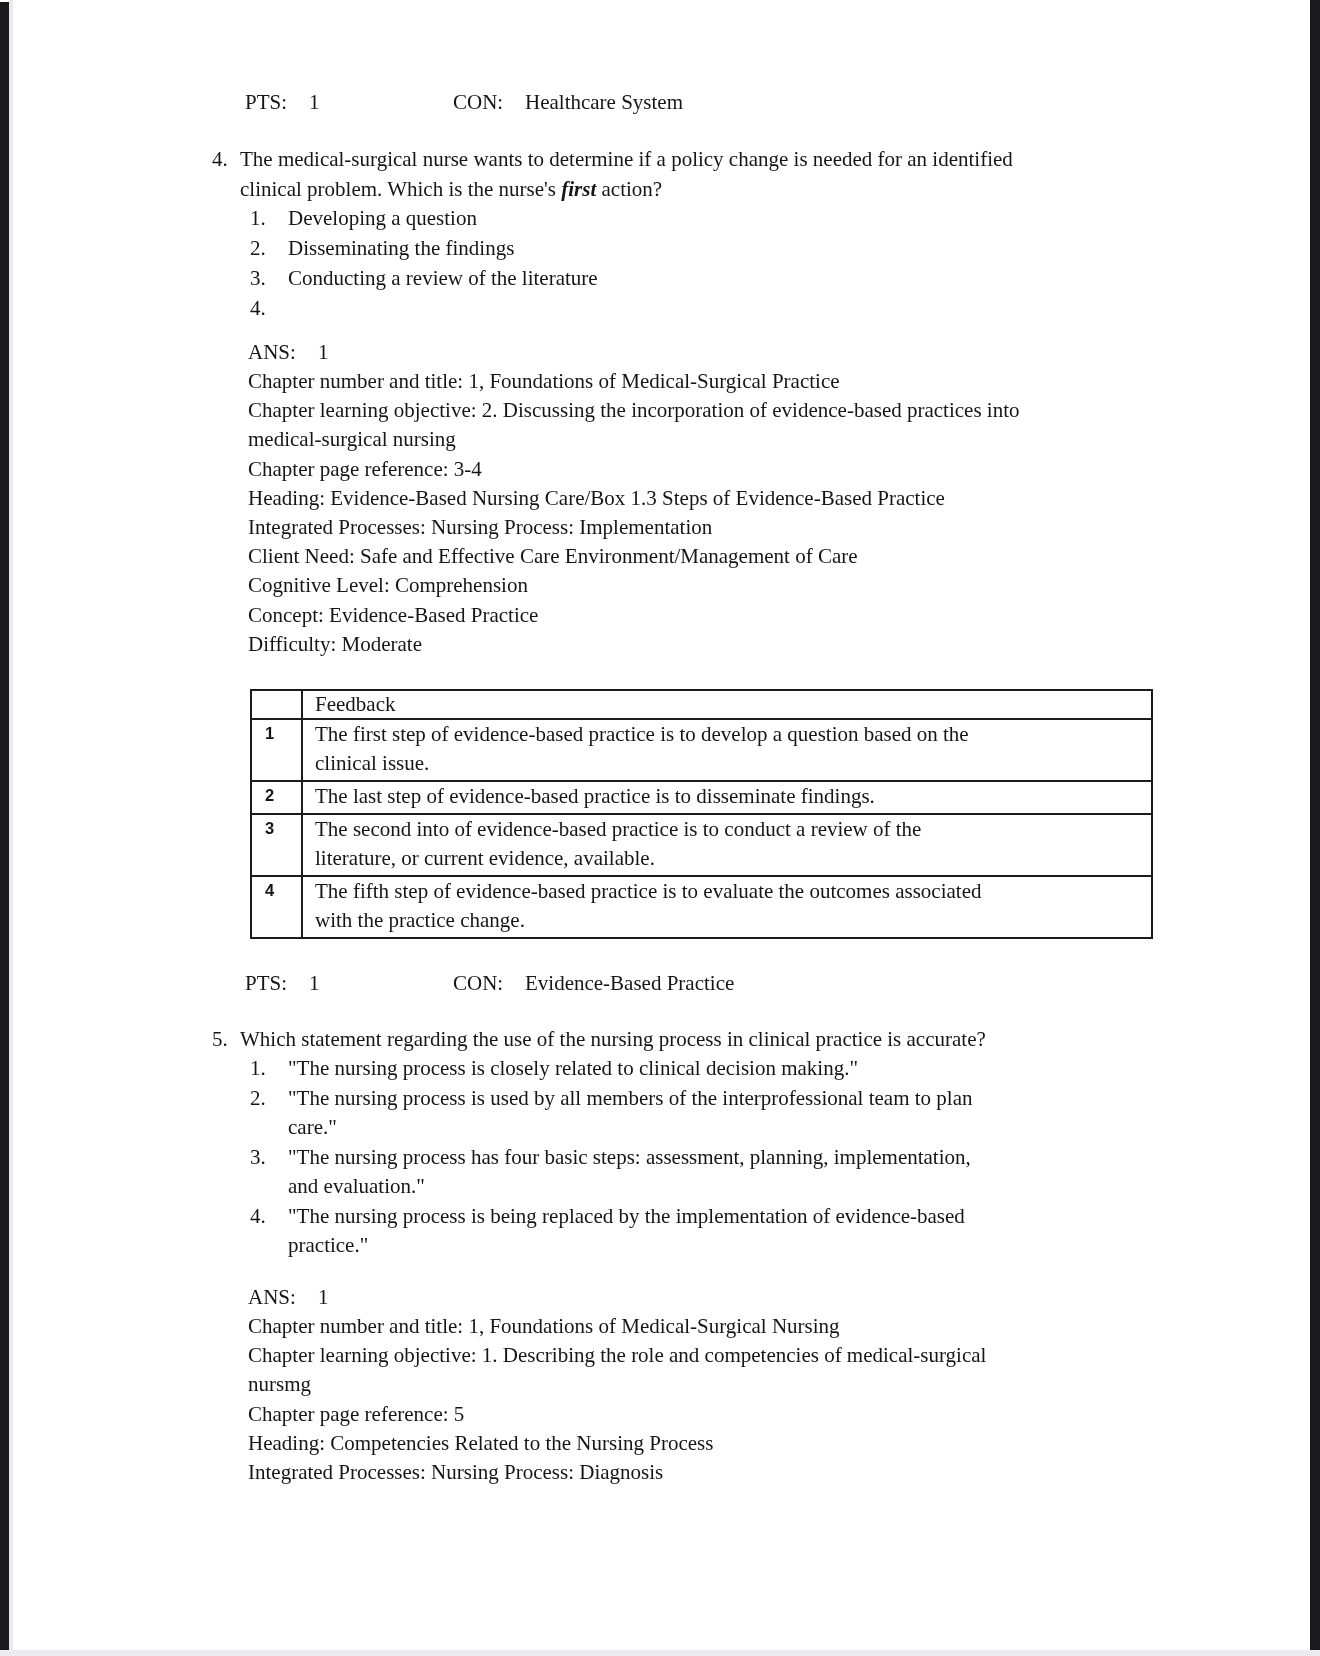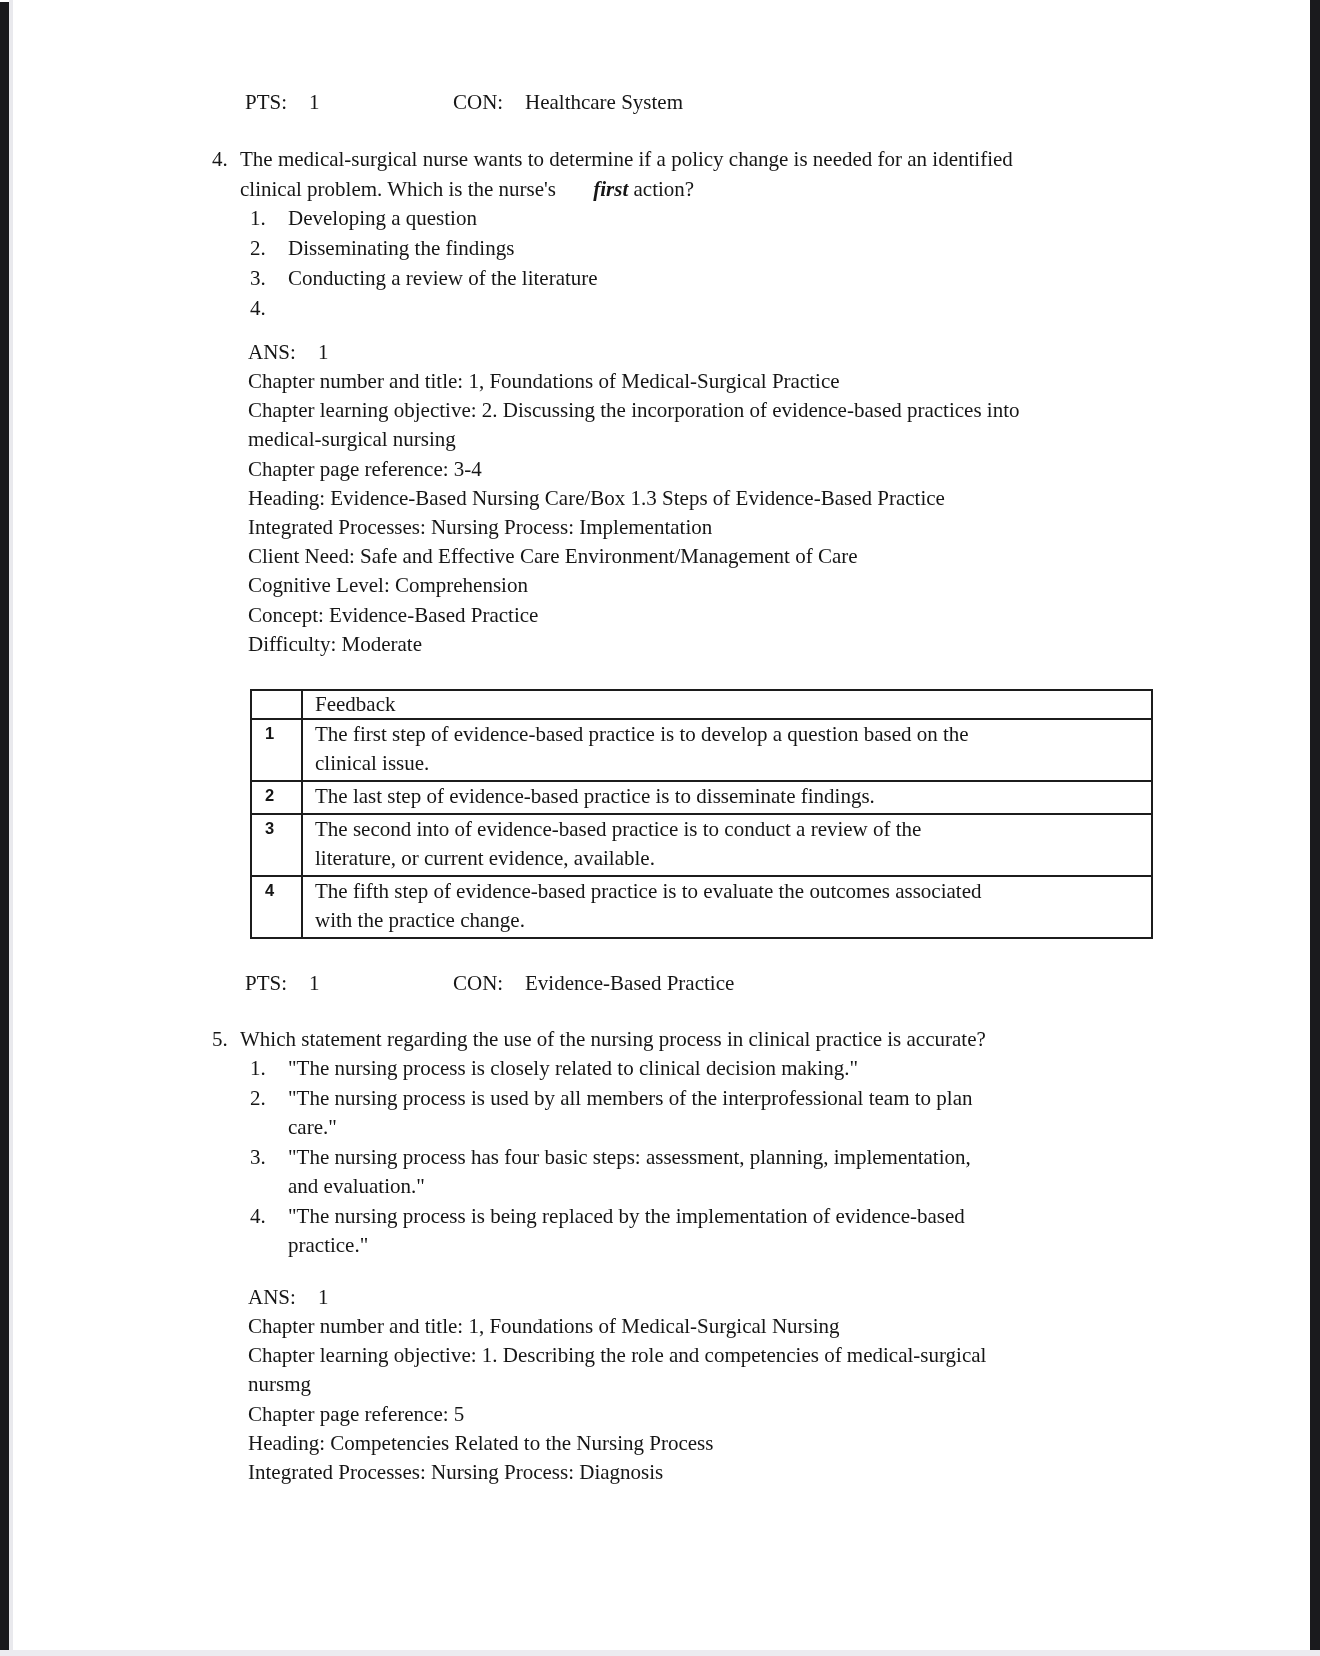--- a/index.html
+++ b/index.html
@@ -19,21 +19,21 @@
   .qnum{left:212px;}
   .qtext{left:240px;}
   .optnum{left:250px;}
   .opttext{left:288px;}
   .meta{left:248px;}
   .ansval{left:318px;}
   .pts-label{left:245px;}
   .pts-value{left:309px;}
   .con-label{left:453px;}
   .con-value{left:525px;}
-  .em-first{font-weight:bold;font-style:italic;margin-left:32px;}
+  .em-first{font-weight:bold;font-style:italic;}
 
   .tablewrap{position:absolute;left:250px;top:689px;}
   table{border-collapse:collapse;}
   td{border:2px solid #1c1c1c;vertical-align:top;}
   .numcell{
     width:36px;font-family:"Liberation Sans", sans-serif;font-weight:bold;
     font-size:16.5px;line-height:20px;padding:3px 0 0 13px;
   }
   .txtcell{width:824px;font-size:21px;line-height:29px;padding:0 12px 2px 12px;}
   tr.hdr .txtcell{line-height:27px;padding-bottom:0;}

